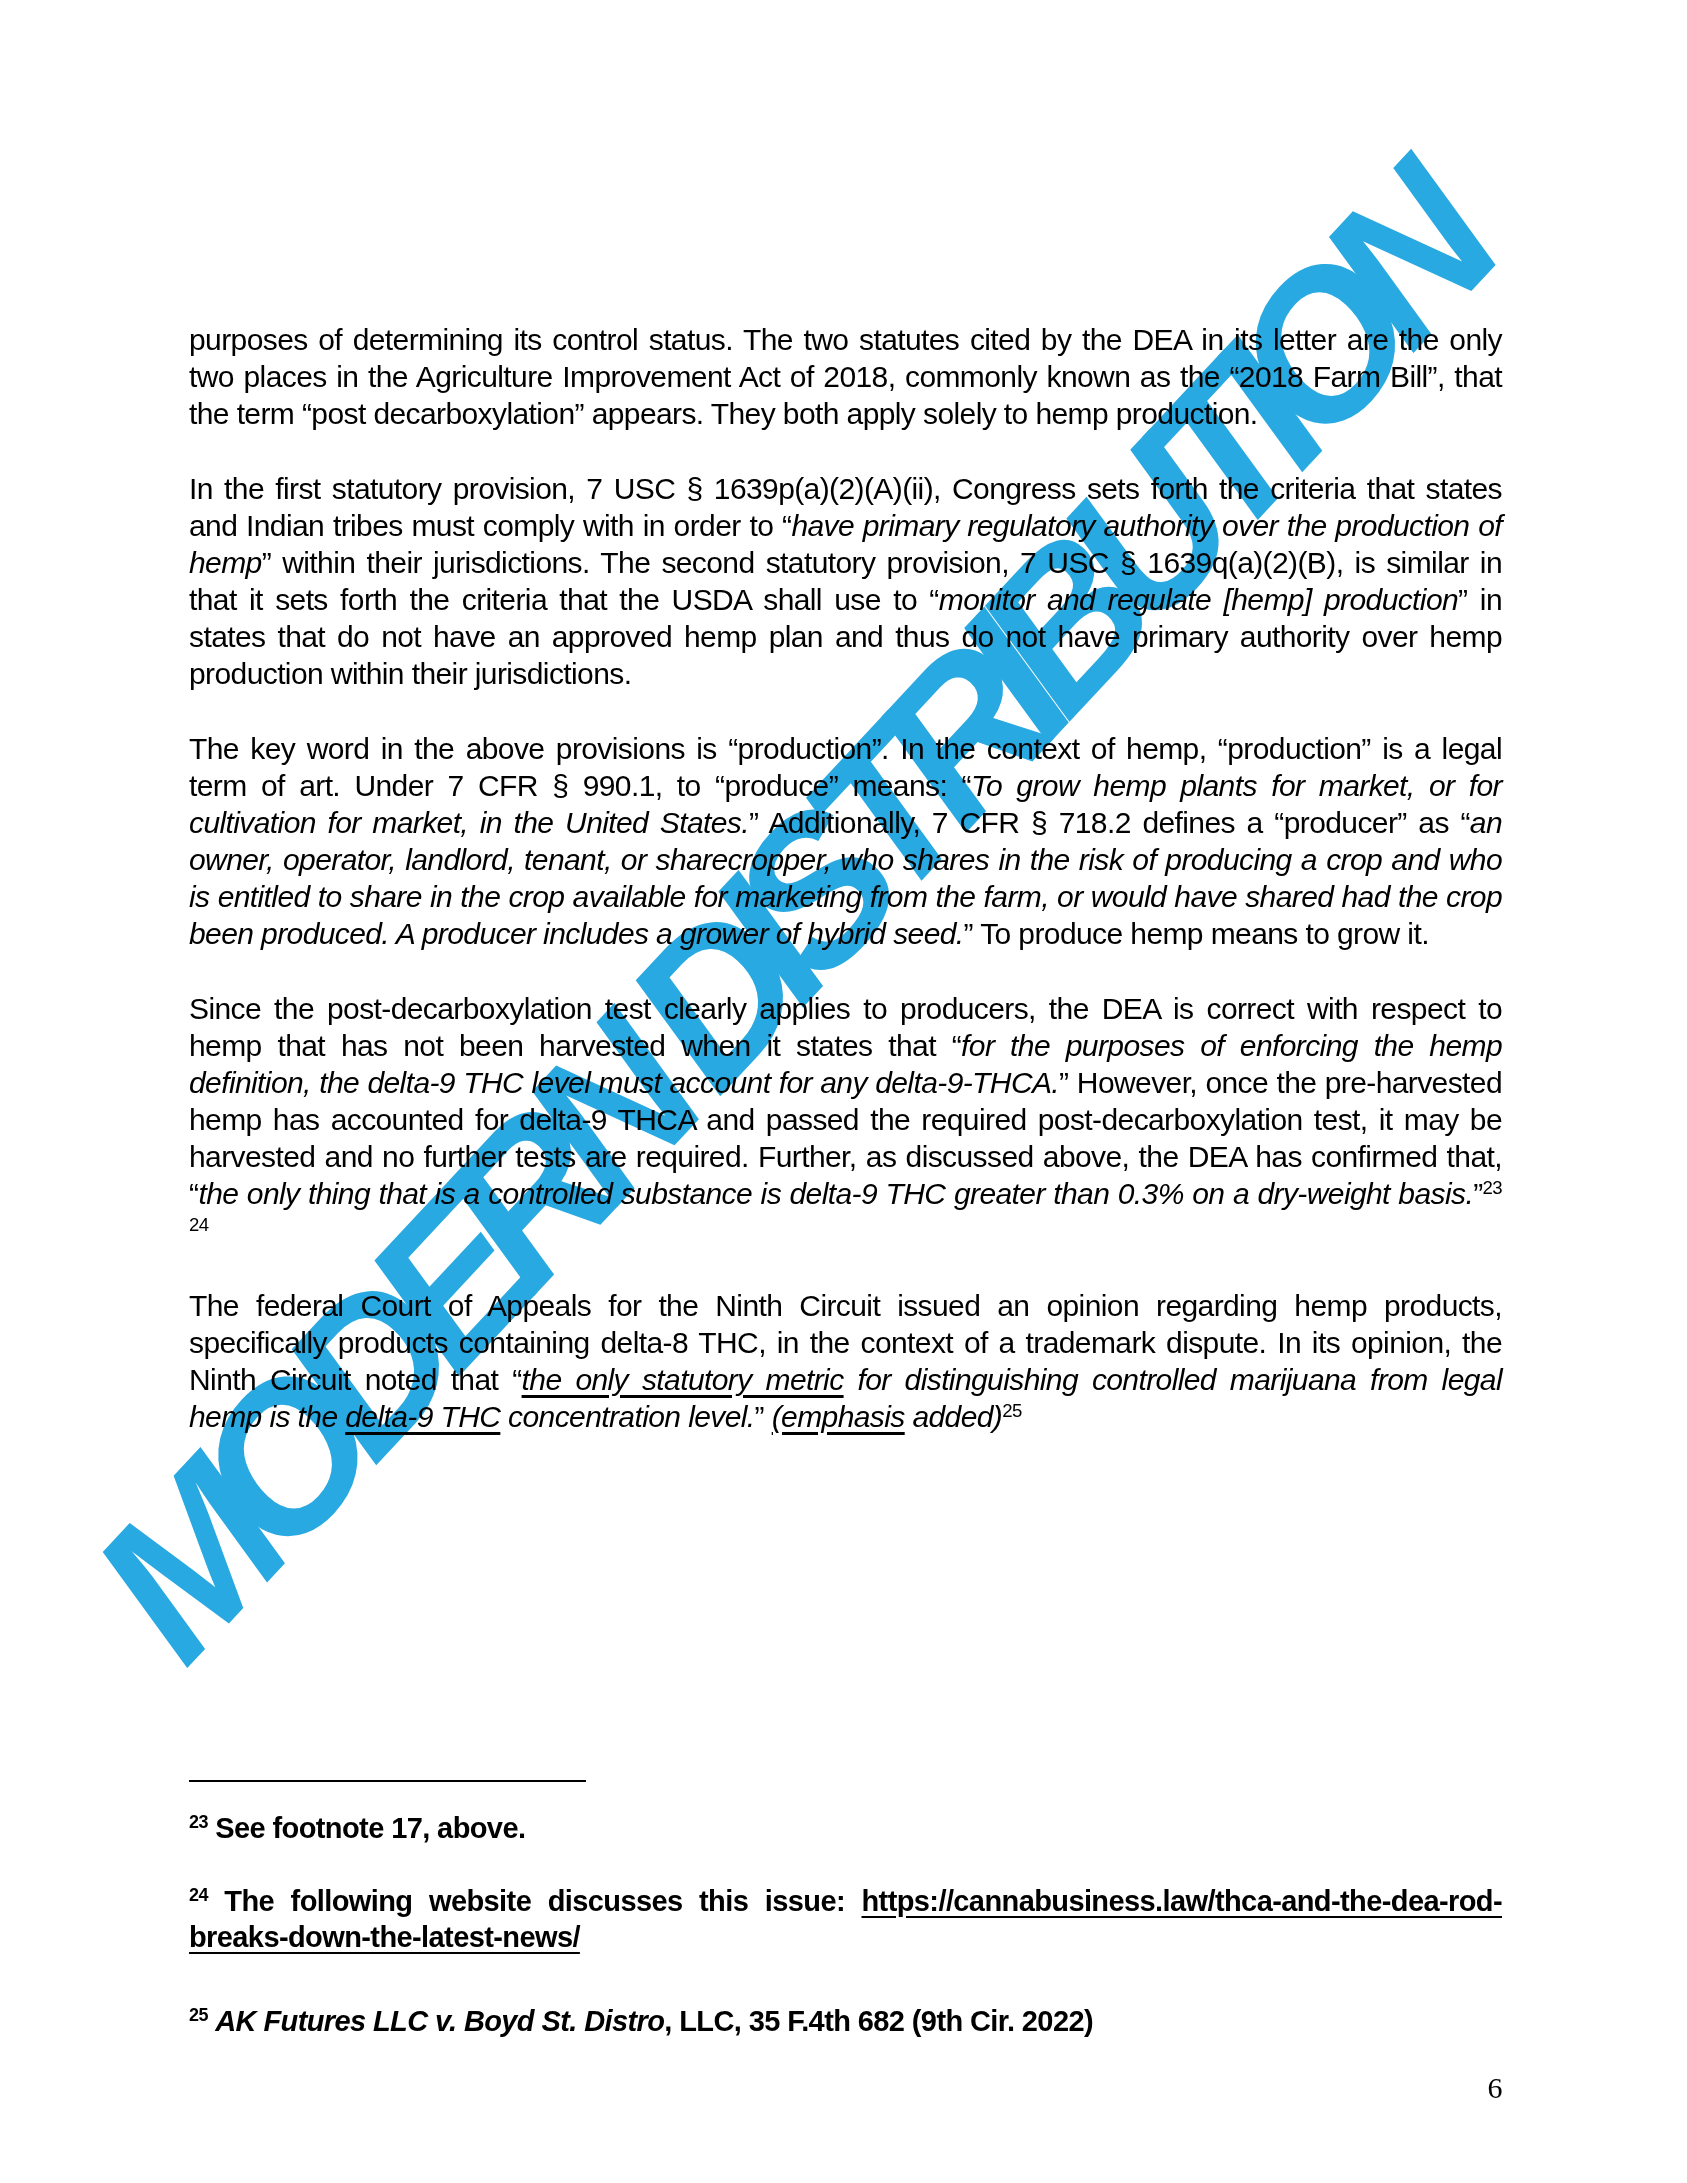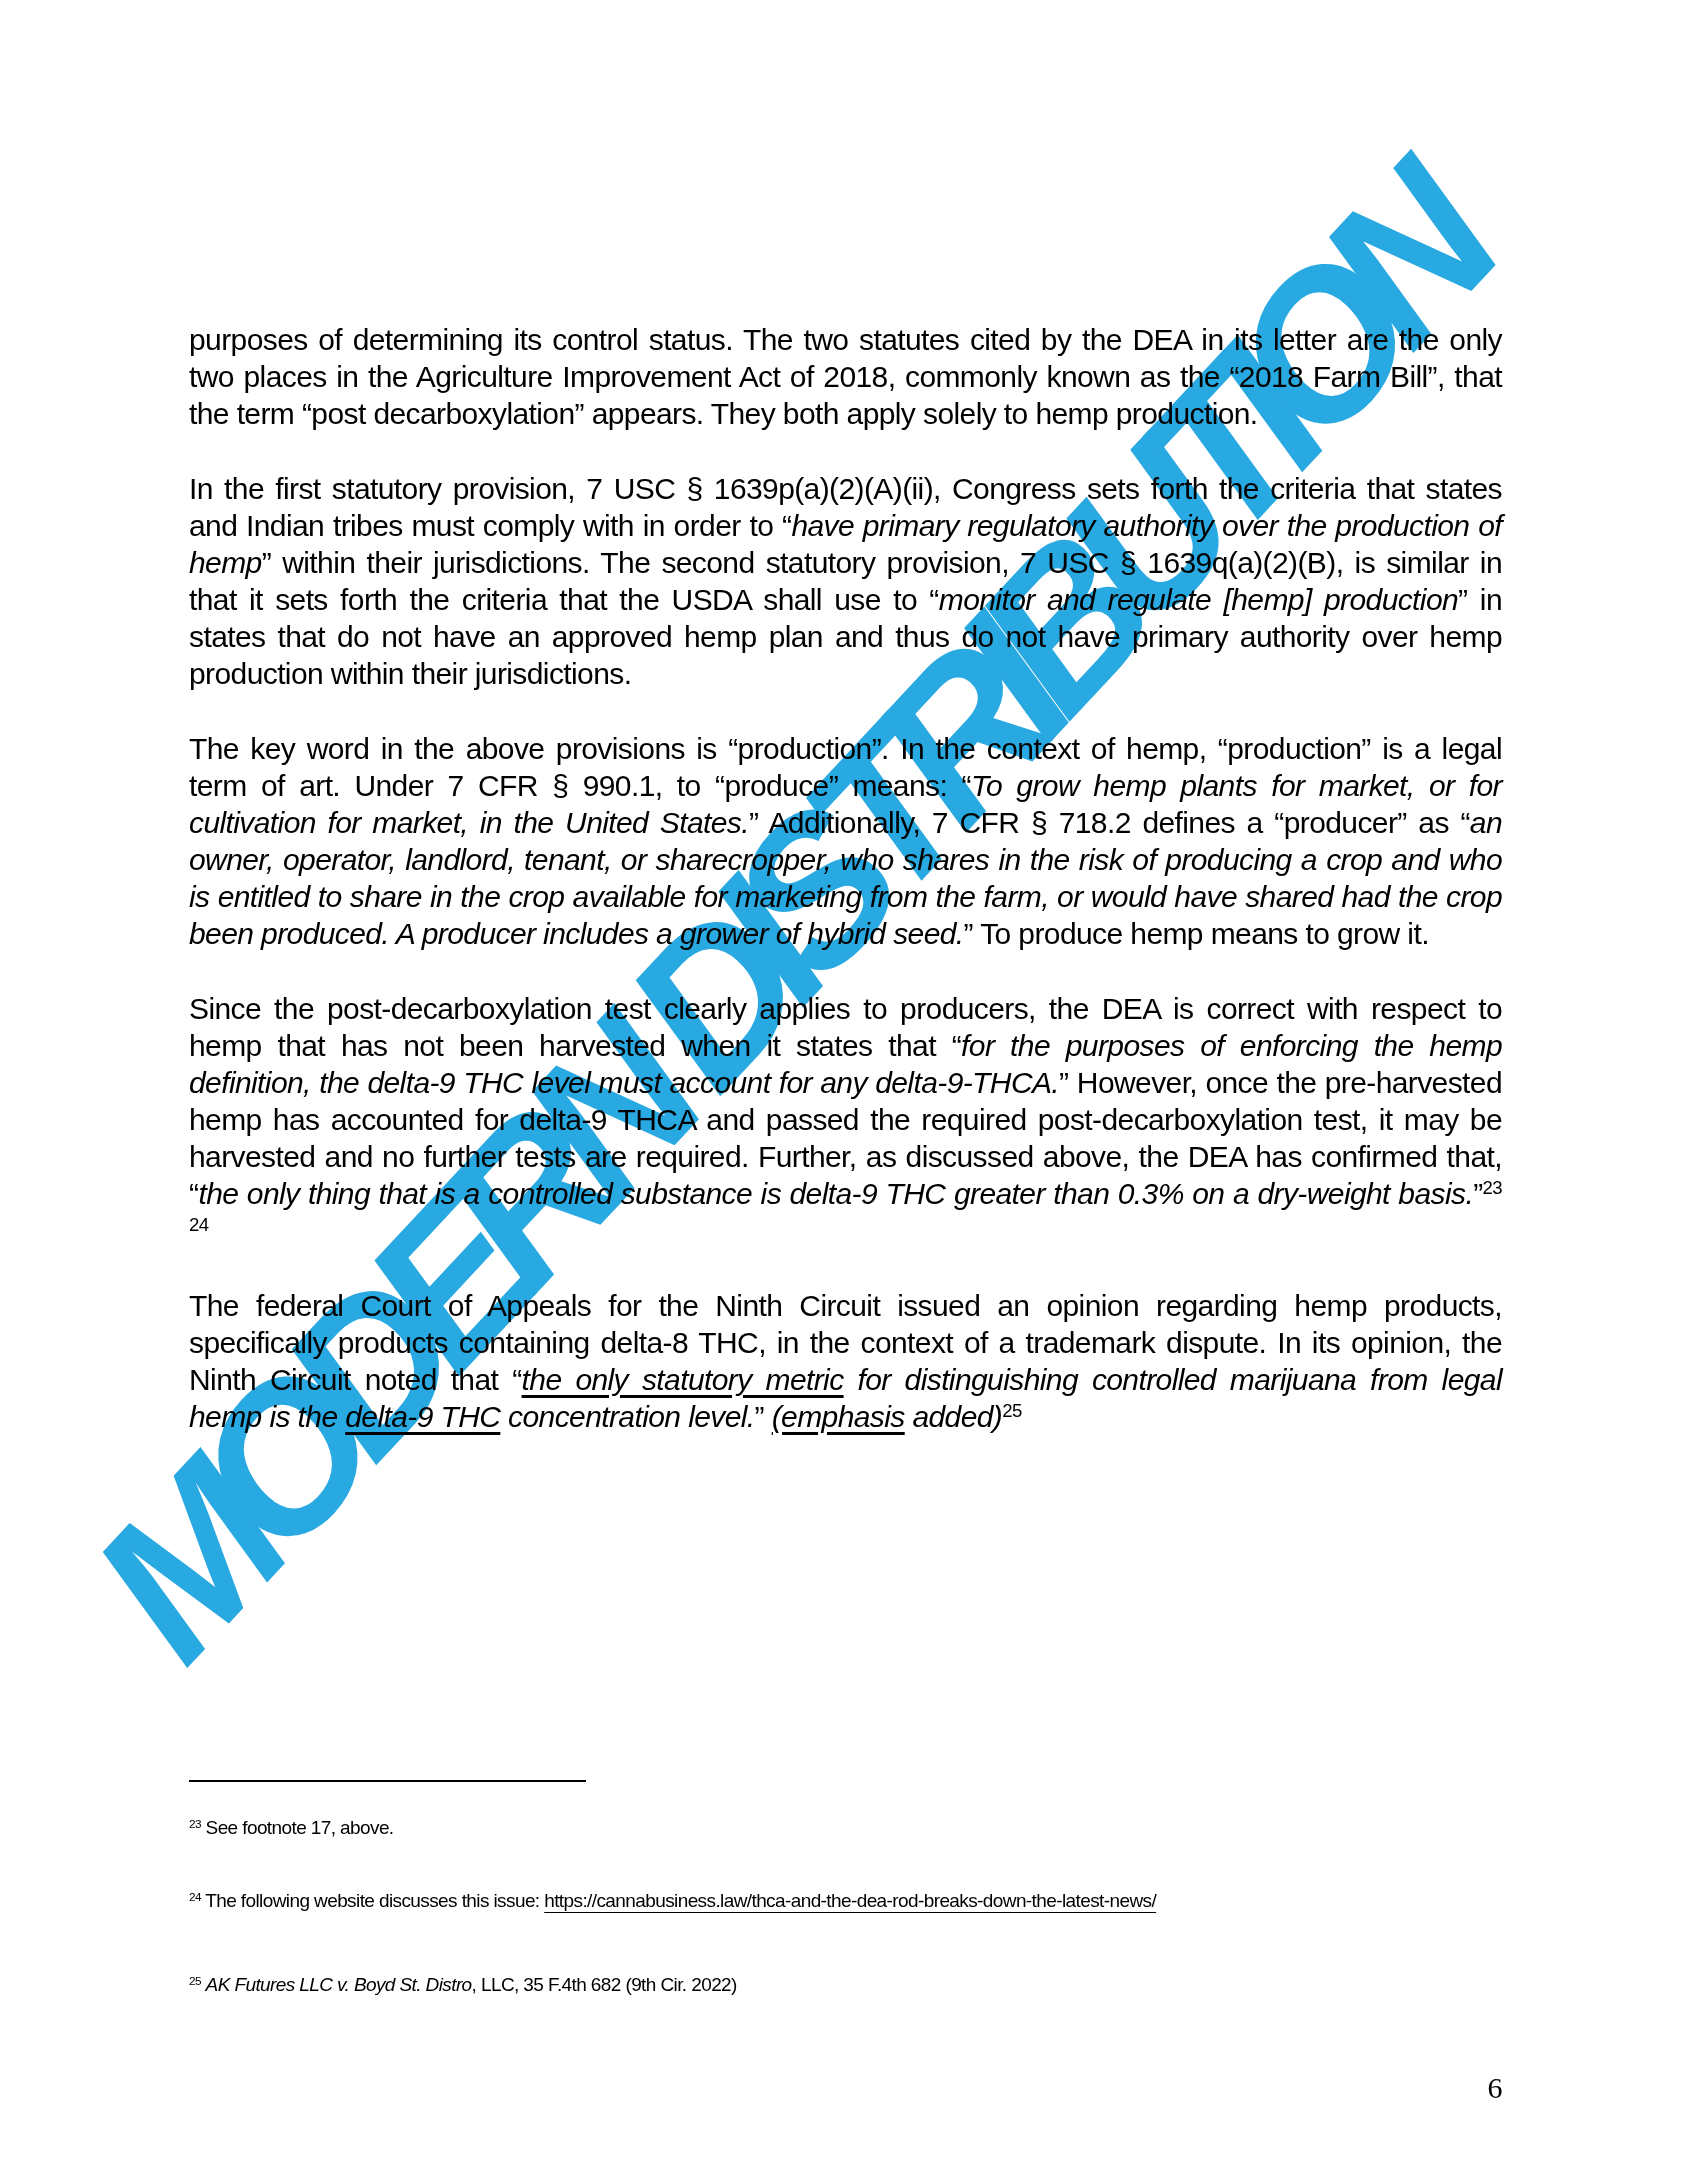--- a/index.html
+++ b/index.html
@@ -52,22 +52,23 @@
     font-weight: 700;
     text-align: center;
   }
 
   .footnotes {
     position: absolute;
     left: 189px;
     top: 1780px;
     width: 1313px;
     z-index: 2;
-    font-size: 19px;
+    font-size: 29px;
     line-height: 36px;
+    font-weight: bold;
   }
 
   .fn-sep {
     width: 397px;
     height: 0;
     border-top: 2.6px solid #000000;
     margin: 0 0 28px 0;
   }
 
   .footnote { margin: 0 0 37px 0; text-align: justify; }

